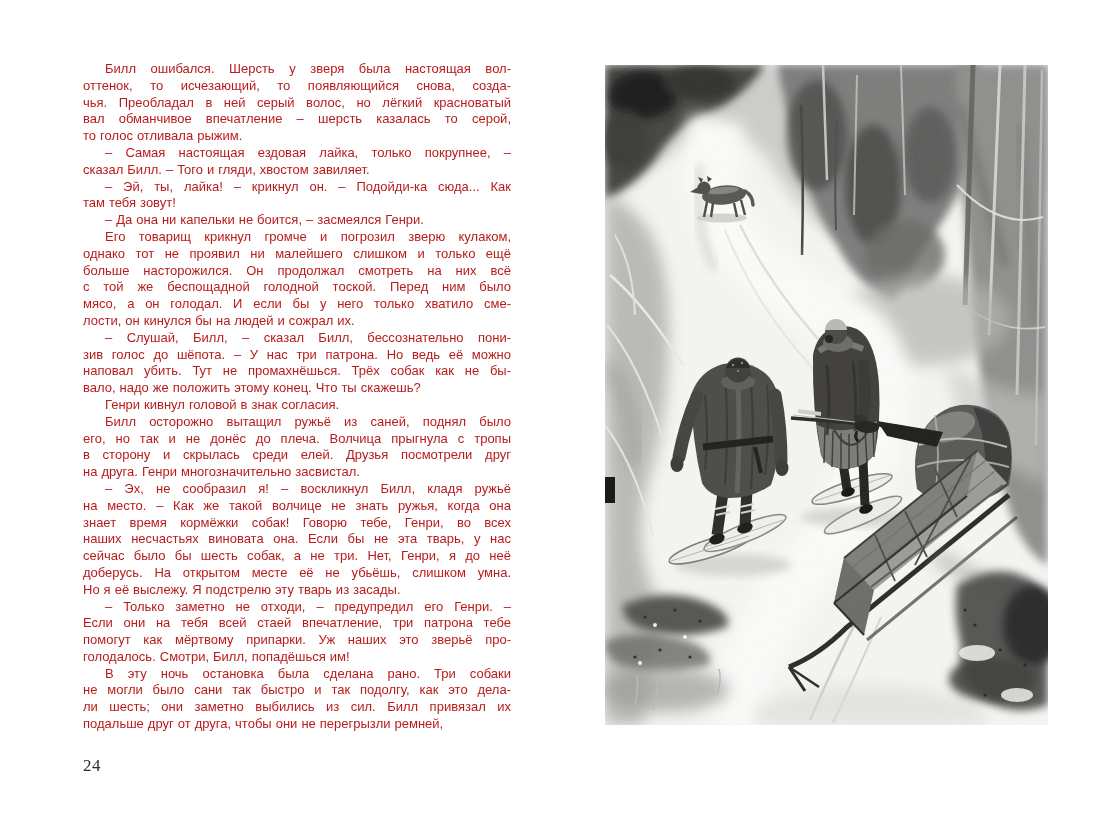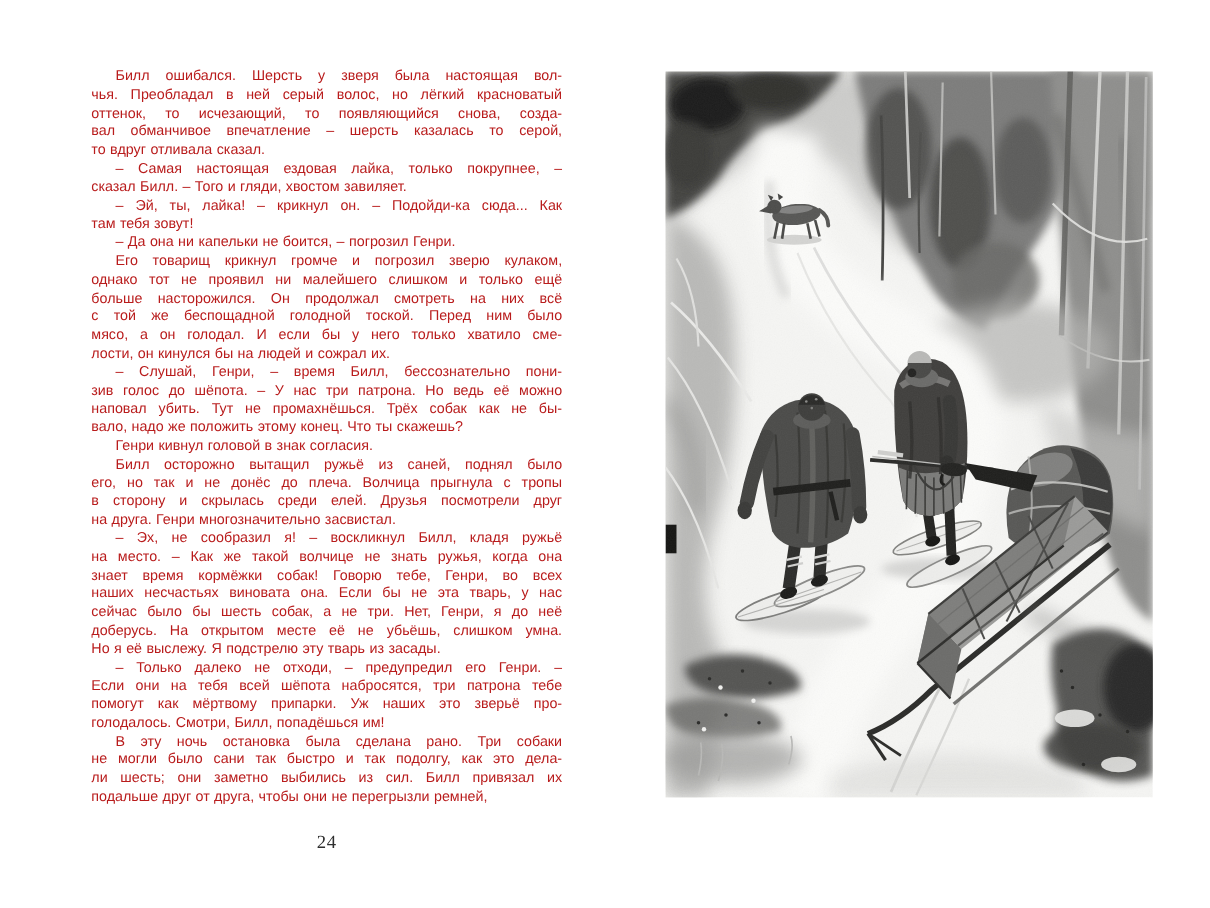--- a/index.html
+++ b/index.html
@@ -16,63 +16,63 @@
     word-spacing:0.03em;
   }
   .line:not(.last)::after{content:"";display:inline-block;width:100%;height:0;}
   .line.last{text-align-last:left;}
   .line.first{text-indent:22px;}
   .illus{
     position:absolute;left:605px;top:65px;width:443px;height:660px;margin:0;
   }
   .illus svg{display:block;}
   .page-num{
-    position:absolute;left:83px;top:756px;width:428px;text-align:center;
+    position:absolute;left:83px;top:756px;width:428px;text-align:left;
     font-family:"Liberation Serif",serif;font-size:17px;color:#2e2e2e;
     letter-spacing:0.5px;
   }
 </style>
 </head>
 <body>
 
 <main class="text-col" id="text-col">
     <div class="line first">Билл ошибался. Шерсть у зверя была настоящая вол-</div>
+    <div class="line">оттенок, то исчезающий, то появляющийся снова, созда-</div>
     <div class="line">чья. Преобладал в ней серый волос, но лёгкий красноватый</div>
-    <div class="line">оттенок, то исчезающий, то появляющийся снова, созда-</div>
     <div class="line">вал обманчивое впечатление – шерсть казалась то серой,</div>
-    <div class="line last">то вдруг отливала сказал.</div>
+    <div class="line last">то голос отливала рыжим.</div>
     <div class="line first">– Самая настоящая ездовая лайка, только покрупнее, –</div>
     <div class="line last">сказал Билл. – Того и гляди, хвостом завиляет.</div>
     <div class="line first">– Эй, ты, лайка! – крикнул он. – Подойди-ка сюда... Как</div>
     <div class="line last">там тебя зовут!</div>
-    <div class="line first last">– Да она ни капельки не боится, – погрозил Генри.</div>
+    <div class="line first last">– Да она ни капельки не боится, – засмеялся Генри.</div>
     <div class="line first">Его товарищ крикнул громче и погрозил зверю кулаком,</div>
     <div class="line">однако тот не проявил ни малейшего слишком и только ещё</div>
     <div class="line">больше насторожился. Он продолжал смотреть на них всё</div>
     <div class="line">с той же беспощадной голодной тоской. Перед ним было</div>
     <div class="line">мясо, а он голодал. И если бы у него только хватило сме-</div>
     <div class="line last">лости, он кинулся бы на людей и сожрал их.</div>
-    <div class="line first">– Слушай, Генри, – время Билл, бессознательно пони-</div>
+    <div class="line first">– Слушай, Билл, – сказал Билл, бессознательно пони-</div>
     <div class="line">зив голос до шёпота. – У нас три патрона. Но ведь её можно</div>
     <div class="line">наповал убить. Тут не промахнёшься. Трёх собак как не бы-</div>
     <div class="line last">вало, надо же положить этому конец. Что ты скажешь?</div>
     <div class="line first last">Генри кивнул головой в знак согласия.</div>
     <div class="line first">Билл осторожно вытащил ружьё из саней, поднял было</div>
     <div class="line">его, но так и не донёс до плеча. Волчица прыгнула с тропы</div>
     <div class="line">в сторону и скрылась среди елей. Друзья посмотрели друг</div>
     <div class="line last">на друга. Генри многозначительно засвистал.</div>
     <div class="line first">– Эх, не сообразил я! – воскликнул Билл, кладя ружьё</div>
     <div class="line">на место. – Как же такой волчице не знать ружья, когда она</div>
     <div class="line">знает время кормёжки собак! Говорю тебе, Генри, во всех</div>
     <div class="line">наших несчастьях виновата она. Если бы не эта тварь, у нас</div>
     <div class="line">сейчас было бы шесть собак, а не три. Нет, Генри, я до неё</div>
     <div class="line">доберусь. На открытом месте её не убьёшь, слишком умна.</div>
     <div class="line last">Но я её выслежу. Я подстрелю эту тварь из засады.</div>
-    <div class="line first">– Только далеко не отходи, – предупредил его Генри. –</div>
-    <div class="line">Если они на тебя всей шёпота набросятся, три патрона тебе</div>
+    <div class="line first">– Только заметно не отходи, – предупредил его Генри. –</div>
+    <div class="line">Если они на тебя всей стаей впечатление, три патрона тебе</div>
     <div class="line">помогут как мёртвому припарки. Уж наших это зверьё про-</div>
     <div class="line last">голодалось. Смотри, Билл, попадёшься им!</div>
     <div class="line first">В эту ночь остановка была сделана рано. Три собаки</div>
     <div class="line">не могли было сани так быстро и так подолгу, как это дела-</div>
     <div class="line">ли шесть; они заметно выбились из сил. Билл привязал их</div>
     <div class="line last">подальше друг от друга, чтобы они не перегрызли ремней,</div>
   </main>
 
 <figure class="illus" aria-label="Два путника на снегоступах с нартами и длинным ящиком смотрят на волчицу, стоящую на снежной лесной тропе">
   <svg viewBox="0 0 443 660" width="443" height="660" xmlns="http://www.w3.org/2000/svg">

